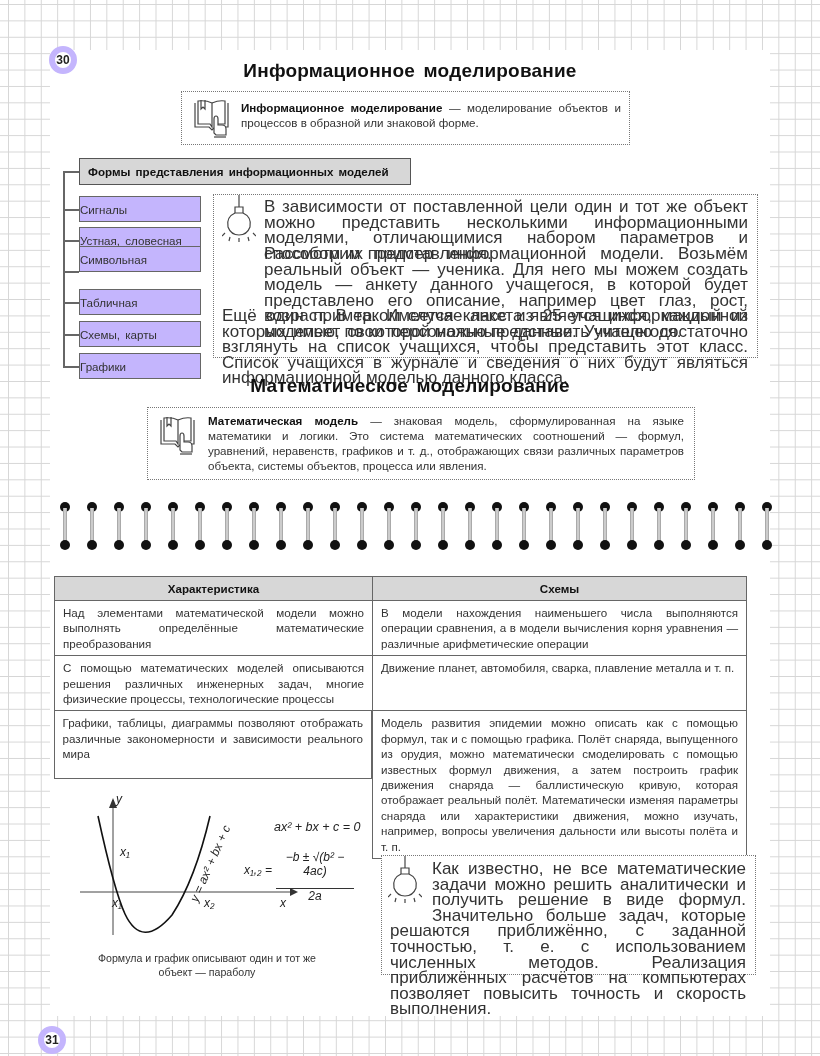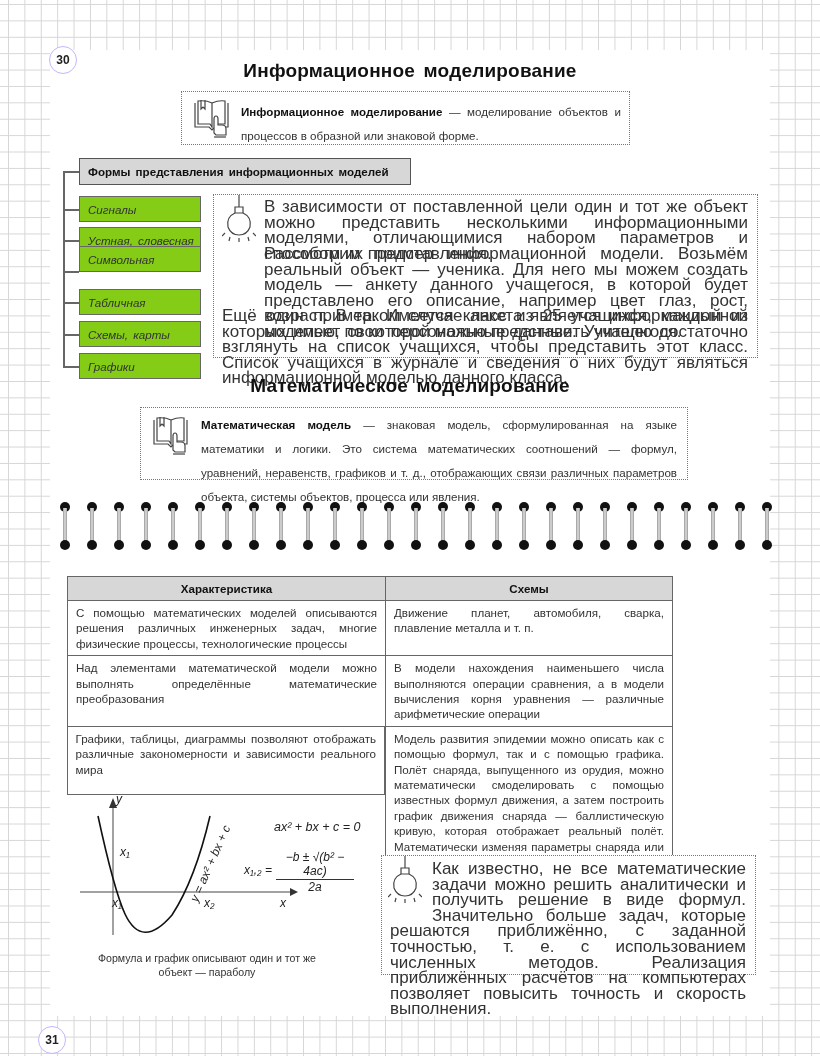--- a/index.html
+++ b/index.html
@@ -16,69 +16,69 @@
       background-position: 8px 4px;
     }
     .page {
       position: absolute;
       left: 50px; top: 50px; width: 720px; height: 966px;
       background: #fff;
     }
     .page-num {
       position: absolute;
       width: 28px; height: 28px; border-radius: 50%;
-      border: 1px solid #c4b5fd; background: #fff;
+      border: 6px solid #c4b5fd; background: #fff;
       font-weight: bold; font-size: 12px;
       display: flex; align-items: center; justify-content: center;
     }
     .h1 {
       position: absolute; font-weight: bold; font-size: 19px; color: #111;
       text-align: center; letter-spacing: 0.2px; word-spacing: 3px;
     }
     .dotted {
       position: absolute;
       border: 1.3px dotted #777;
       background: #fff;
     }
     .def-text {
-      position: absolute; font-size: 11.6px; line-height: 24px;
+      position: absolute; font-size: 11.6px; line-height: 15px;
       text-align: justify; color: #333;
     }
     .def-text b { color: #111; }
     .tree-line { position: absolute; background: #666; }
     .form-head {
       position: absolute; left: 79px; top: 158px; width: 332px; height: 27px;
       background: #d7d7d7; border: 1.5px solid #555;
       font-weight: bold; font-size: 11.6px; color: #111;
       display: flex; align-items: center; padding-left: 8px; word-spacing: 2px;
     }
     .form-item {
       position: absolute; left: 79px; width: 122px; height: 26px;
-      border: 1.3px solid #666; background: #84cc16;
+      border: 1.3px solid #666; background: #c4b5fd;
       font-size: 11.6px; color: #333;
-      display: flex; align-items: center; padding-left: 8px; word-spacing: 2px; font-style: italic;
+      display: flex; align-items: center; padding-left: 0; word-spacing: 2px;
     }
     .para {
       position: absolute; font-size: 17px; line-height: 15.6px;
       text-align: justify; color: #333;
     }
     .rings { position: absolute; left: 60px; top: 502px; width: 710px; height: 50px; }
     .ring { position: absolute; top: 0; width: 10px; height: 50px; }
     .ring .bar {
       position: absolute; left: 3px; top: 6px; width: 4px; height: 36px;
       background: linear-gradient(to right, #999, #ddd, #999);
     }
     .ring .top, .ring .bot {
       position: absolute; left: 0; width: 10px; height: 10px; border-radius: 50%;
       background: #111;
     }
     .ring .top { top: 0; }
     .ring .bot { top: 38px; }
     table.mt {
-      position: absolute; left: 67px; top: 576px; width: 606px;
+      position: absolute; left: 54px; top: 576px; width: 693px;
       border-collapse: collapse; font-size: 11.6px; color: #333;
     }
     table.mt th {
       background: #d7d7d7; font-weight: bold; color: #111;
       height: 24px; border: 1.3px solid #666; font-size: 11.6px;
     }
     table.mt td {
       border: 1.3px solid #666; vertical-align: top;
       padding: 4px 8px 4px 8px; line-height: 15.4px; text-align: justify;
     }
@@ -139,21 +139,21 @@
   </span>
   <div class="para" style="left:50px; top:4px; width:484px; text-indent:0;">В зависимости от поставленной цели один и тот же объект можно представить несколькими информационными моделями, отличающимися набором параметров и способом их представления.</div>
   <div class="para" style="left:50px; top:51px; width:484px;">
     <span>Рассмотрим пример информационной модели. Возьмём реальный объект — ученика. Для него мы можем создать модель — анкету данного учащегося, в которой будет представлено его описание, например цвет глаз, рост, возраст. В таком случае анкета является информационной моделью, по которой можно представить учащегося.</span>
   </div>
   <div class="para" style="left:8px; top:113px; width:526px;">Ещё один пример. Имеется класс из 25 учащихся, каждый из которых имеет свои персональные данные. Учителю достаточно взглянуть на список учащихся, чтобы представить этот класс. Список учащихся в журнале и сведения о них будут являться информационной моделью данного класса.</div>
 </div>
 
 <div class="h1" style="left:160px; top:375px; width:500px;">Математическое моделирование</div>
 
-<div class="dotted" style="left:140px; top:407px; width:548px; height:73px;">
+<div class="dotted" style="left:147px; top:407px; width:548px; height:73px;">
   <span style="position:absolute; left:10px; top:6px;">
     <svg width="40" height="42" viewBox="0 0 40 42" fill="none" stroke="#444" stroke-width="1.2">
       <path d="M3 6 L3 30 L17 30 L20 33 L23 30 L36 30 L36 6"></path>
       <path d="M6 4 L6 27 L18 27 L20 30 L20 6 Q14 3 6 4Z"></path>
       <path d="M20 6 Q27 3 33 4 L33 27 L26 27"></path>
       <path d="M9 3 L9 12 L11 10 L13 12 L13 3"></path>
       <path d="M22 36 L22 22 Q22 19 24 19 Q26 19 26 22 L26 28 L30 28 Q34 28 34 32 L34 38 L24 38 Z" fill="#fff"></path>
       <path d="M22 40 L34 40"></path>
     </svg>
   </span>
@@ -300,26 +300,26 @@
 
 <table class="mt">
   <thead>
     <tr>
       <th style="width:318px;">Характеристика</th>
       <th>Схемы</th>
     </tr>
   </thead>
   <tbody>
     <tr>
+      <td style="height:54px;">Над элементами математической модели можно выполнять определённые математические преобразования</td>
+      <td>В модели нахождения наименьшего числа выполняются операции сравнения, а в модели вычисления корня уравнения — различные арифметические операции</td>
+    </tr>
+    <tr>
       <td style="height:54px;">С помощью математических моделей описываются решения различных инженерных задач, многие физические процессы, технологические процессы</td>
       <td>Движение планет, автомобиля, сварка, плавление металла и т. п.</td>
-    </tr>
-    <tr>
-      <td style="height:54px;">Над элементами математической модели можно выполнять определённые математические преобразования</td>
-      <td>В модели нахождения наименьшего числа выполняются операции сравнения, а в модели вычисления корня уравнения — различные арифметические операции</td>
     </tr>
     <tr>
       <td style="height:143px; border-bottom:none; border-left:none; border-right:1.3px solid #666; padding:0;margin-left:21px;">
         <div style="border:1.3px solid #666; border-top:none; margin-left:-1px; padding:4px 8px; height:68px; line-height:15.4px; text-align:justify;">Графики, таблицы, диаграммы позволяют отображать различные закономерности и зависимости реального мира</div>
       </td>
       <td>Модель развития эпидемии можно описать как с помощью формул, так и с помощью графика. Полёт снаряда, выпущенного из орудия, можно математически смоделировать с помощью известных формул движения, а затем построить график движения снаряда — баллистическую кривую, которая отображает реальный полёт. Математически изменяя параметры снаряда или характеристики движения, можно изучать, например, вопросы увеличения дальности или высоты полёта и т. п.</td>
     </tr>
   </tbody>
 </table>
 
@@ -335,21 +335,21 @@
   <span class="formula" style="left:200px; top:106px;">x</span>
   <span class="formula" style="left:40px; top:55px;">x₁</span>
   <span class="formula" style="left:32px; top:106px;">x₁</span>
   <span class="formula" style="left:124px; top:106px;">x₂</span>
   <span class="formula" style="left:76px; top:40px; transform:rotate(-66deg); transform-origin:left bottom; white-space:nowrap; top:100px; left:120px;">y = ax² + bx + c</span>
 </div>
 
 <span class="formula" style="left:274px; top:820px; font-size:12.5px;">ax² + bx + c = 0</span>
 <span class="formula" style="left:244px; top:863px; font-size:12px;">x₁,₂ =</span>
 <div style="position:absolute; left:276px; top:850px; width:78px; text-align:center;">
-  <div class="formula" style="position:static; font-size:12px; border-bottom:1px solid #333; padding-bottom:1px;">−b ± √(b² − 4ac)</div>
+  <div class="formula" style="position:static; font-size:12px; border-bottom:1px solid #333; padding-bottom:10px;">−b ± √(b² − 4ac)</div>
   <div class="formula" style="position:static; font-size:12px;">2a</div>
 </div>
 
 <div class="caption" style="left:82px; top:951px; width:250px;">Формула и график описывают один и тот же объект — параболу</div>
 
 <div class="dotted" style="left:381px; top:855px; width:375px; height:120px;">
   <span style="position:absolute; left:6px; top:0px;">
     <svg width="34" height="50" viewBox="0 0 34 50" fill="none" stroke="#444" stroke-width="1.2">
       <path d="M17 0 L17 12"></path>
       <path d="M13 12 L21 12 L21 18 L13 18 Z"></path>

